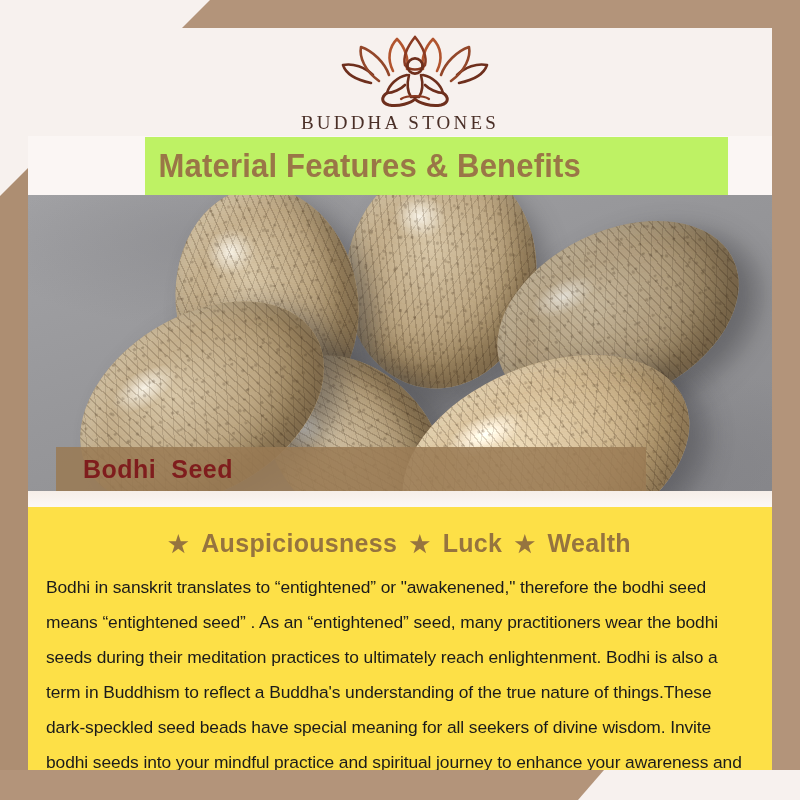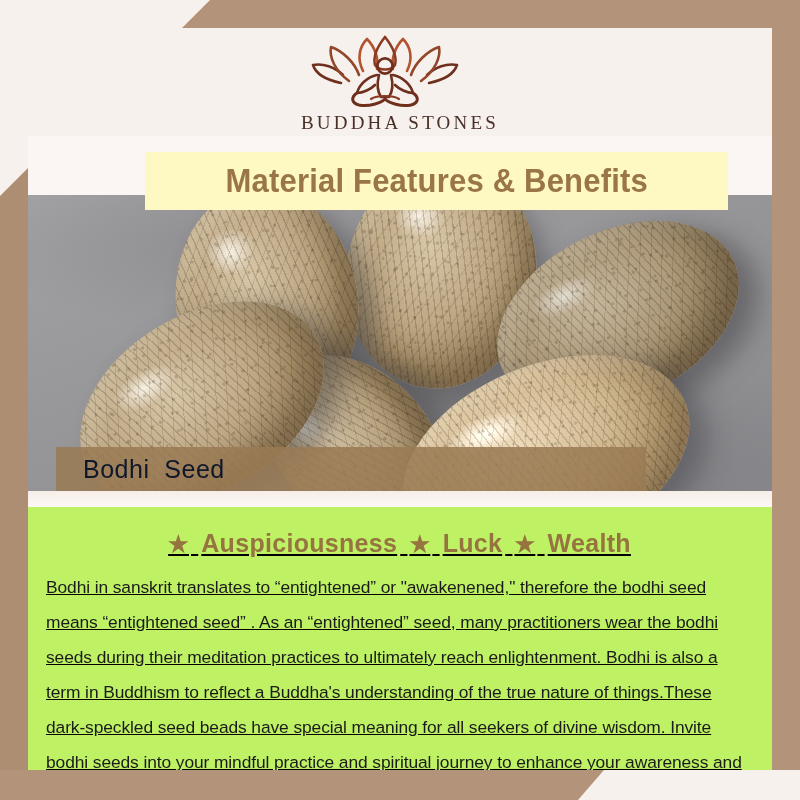--- a/index.html
+++ b/index.html
@@ -75,48 +75,47 @@
     height: 108px;
     background: #f7f1ee;
     display: flex;
     align-items: center;
     justify-content: center;
     z-index: 2;
   }
   .logo {
     display: flex;
     flex-direction: column;
-    align-items: flex-start;
+    align-items: flex-end;
     transform: translateY(2px);
   }
   .logo-mark {
     width: 168px;
     height: 74px;
     display: block;
   }
   .logo-wordmark {
     font-family: "Liberation Serif", serif;
     font-size: 19px;
     letter-spacing: 3.2px;
     color: #4a2f27;
     margin-top: 3px;
     white-space: nowrap;
   }
 
   
   .title-band {
     position: absolute;
     left: 145px;
-    top: 152px;
+    top: 137px;
     width: 583px;
     height: 58px;
-    background: #fef9c3;
+    background: #bef264;
     display: flex;
     align-items: center;
-    justify-content: center;
     z-index: 4;
   }
   .title-band-text {
     font-size: 33px;
     font-weight: bold;
     color: #9a7647;
     letter-spacing: 0.2px;
     transform: scaleX(0.94);
     white-space: nowrap;
   }
@@ -229,23 +228,23 @@
     left: 28px;
     bottom: 0;
     width: 590px;
     height: 44px;
     background: rgba(154,122,84,0.86);
     display: flex;
     align-items: center;
     z-index: 6;
   }
   .caption-text {
-    color: #0f172a;
+    color: #7f1d1d;
     font-size: 25px;
-    font-weight: normal;
+    font-weight: bold;
     letter-spacing: 0.5px;
     padding-left: 27px;
     white-space: pre;
   }
 
   
   .divider {
     position: absolute;
     left: 28px;
     top: 491px;
@@ -255,25 +254,24 @@
     z-index: 2;
   }
 
   
   .content {
     position: absolute;
     left: 28px;
     top: 507px;
     width: 744px;
     height: 263px;
-    background: #bef264;
+    background: #fde047;
     z-index: 2;
     box-sizing: border-box;
     padding: 12px 17px 0 17px;
-    text-decoration: underline;
   }
   .benefits {
     text-align: center;
     font-size: 25px;
     font-weight: bold;
     color: #96743f;
     letter-spacing: 0.3px;
     margin: 10px 0 12px 0;
     white-space: nowrap;
   }

